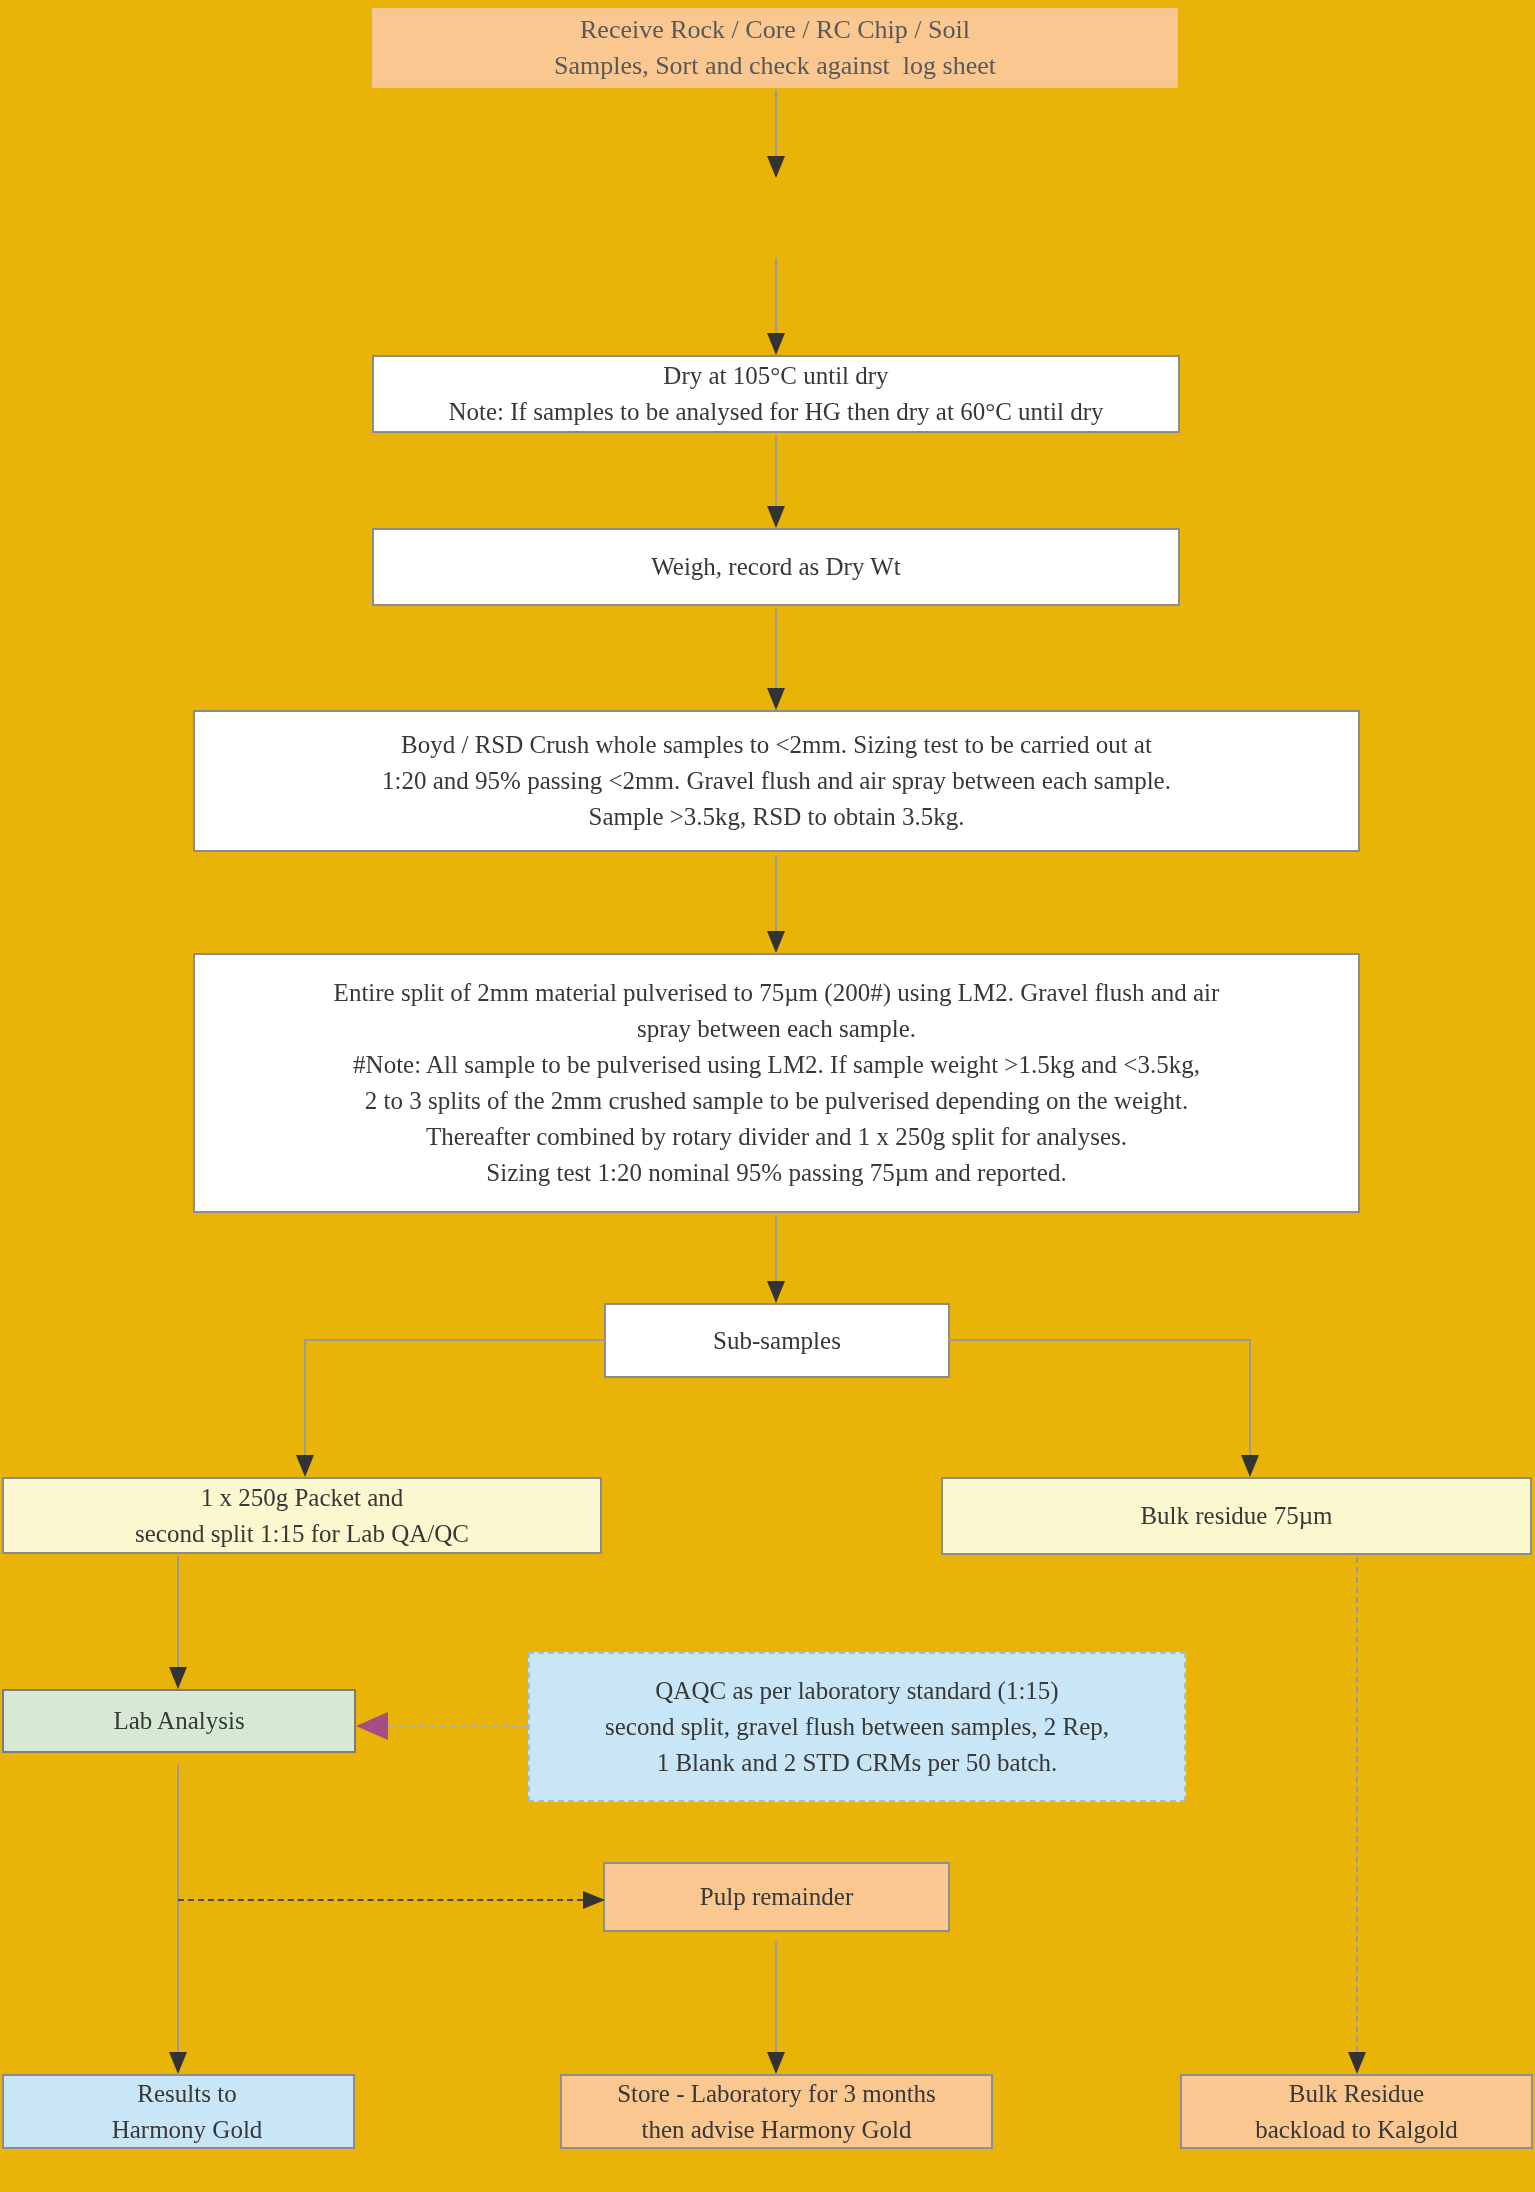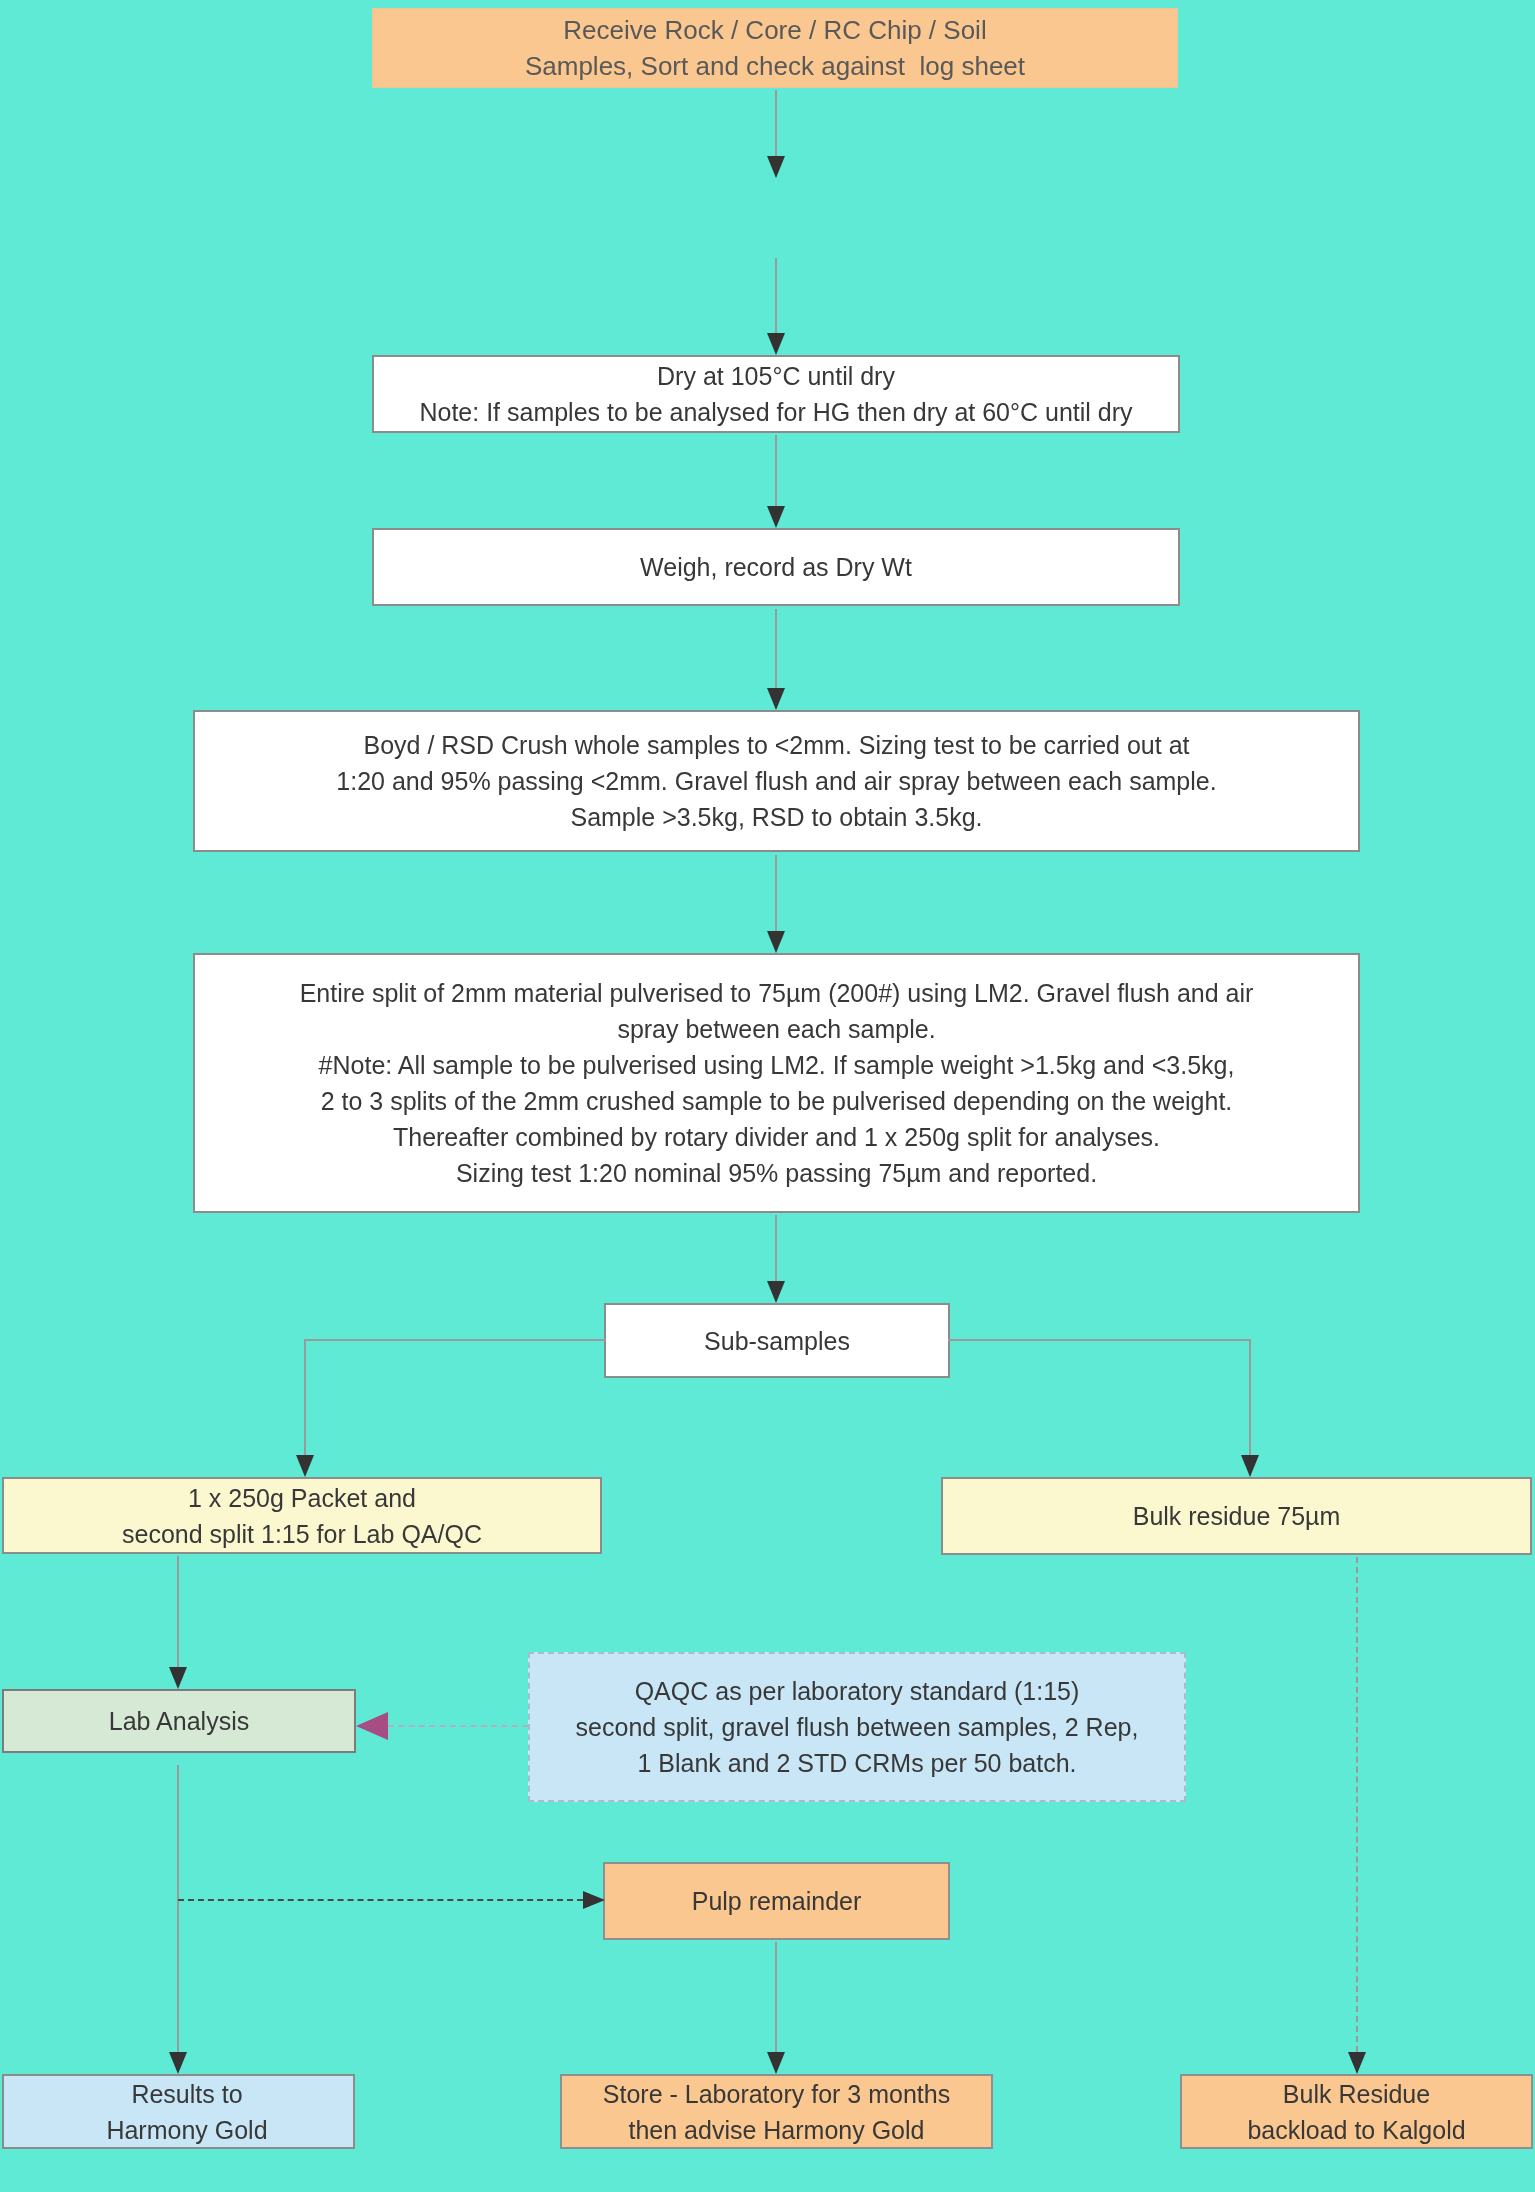--- a/index.html
+++ b/index.html
@@ -1,20 +1,20 @@
 <!DOCTYPE html>
 <html><head>
 <meta charset="utf-8">
 <style>
   html,body{margin:0;padding:0;background:#ffffff;}
   #canvas{
     position:relative;
     width:1535px;height:2192px;
-    background:#5eead4;
-    font-family:Liberation Sans, sans-serif;
+    background:#eab308;
+    font-family:Liberation Serif, serif;
     overflow:hidden;
   }
   .node{
     position:absolute;
     box-sizing:border-box;
     display:flex;align-items:center;justify-content:center;
     text-align:center;
     border:2px solid #8c8c8c;
     background:#ffffff;
     color:#383838;
@@ -102,21 +102,21 @@
   <div class="node node--green" style="left:2px;top:1689px;width:354px;height:64px">
     <span class="lbl">Lab Analysis</span>
   </div>
 
   <div class="node node--bluedash" style="left:528px;top:1652px;width:658px;height:150px">
     <span class="lbl">QAQC as per laboratory standard (1:15)
 second split, gravel flush between samples, 2 Rep,
 1 Blank and 2 STD CRMs per 50 batch.</span>
   </div>
 
-  <div class="node node--orange" style="left:603px;top:1862px;width:347px;height:78px">
+  <div class="node node--orange" style="left:603px;top:1862px;width:347px;height:70px">
     <span class="lbl">Pulp remainder</span>
   </div>
 
   <div class="node node--blue" style="left:2px;top:2074px;width:353px;height:75px">
     <span class="lbl">Results to
 Harmony Gold</span>
   </div>
 
   <div class="node node--orange" style="left:560px;top:2074px;width:433px;height:75px">
     <span class="lbl">Store - Laboratory for 3 months

